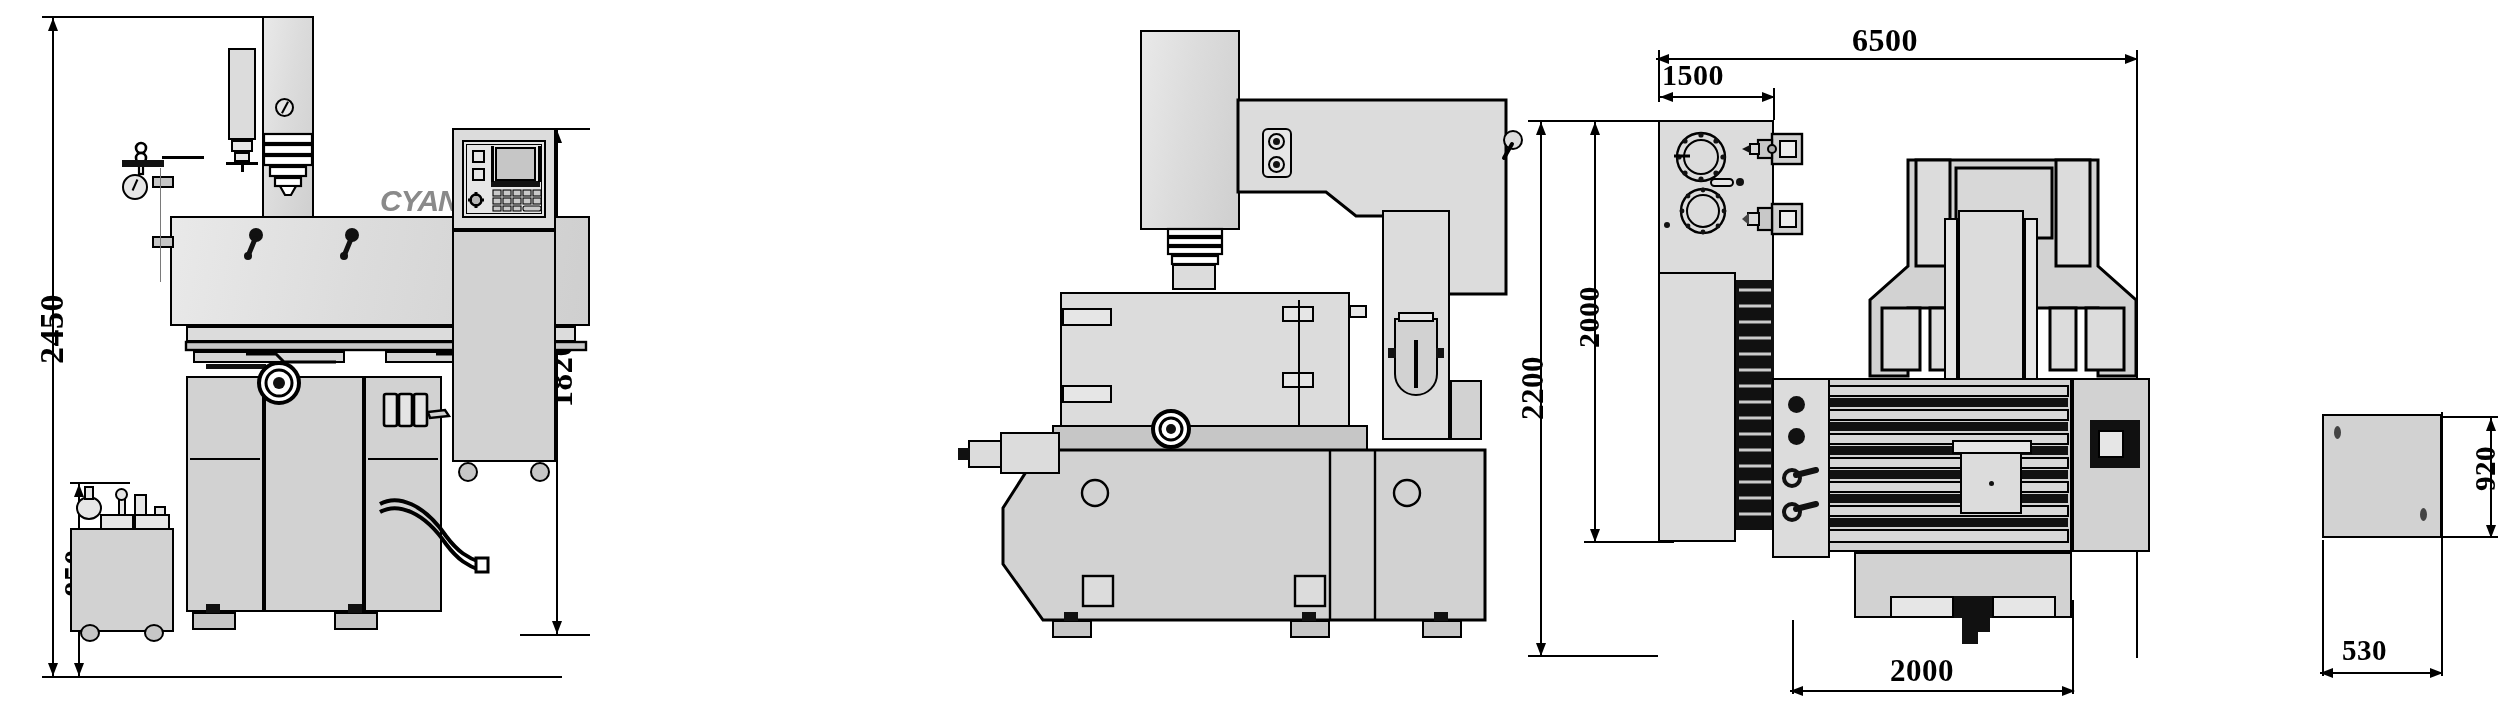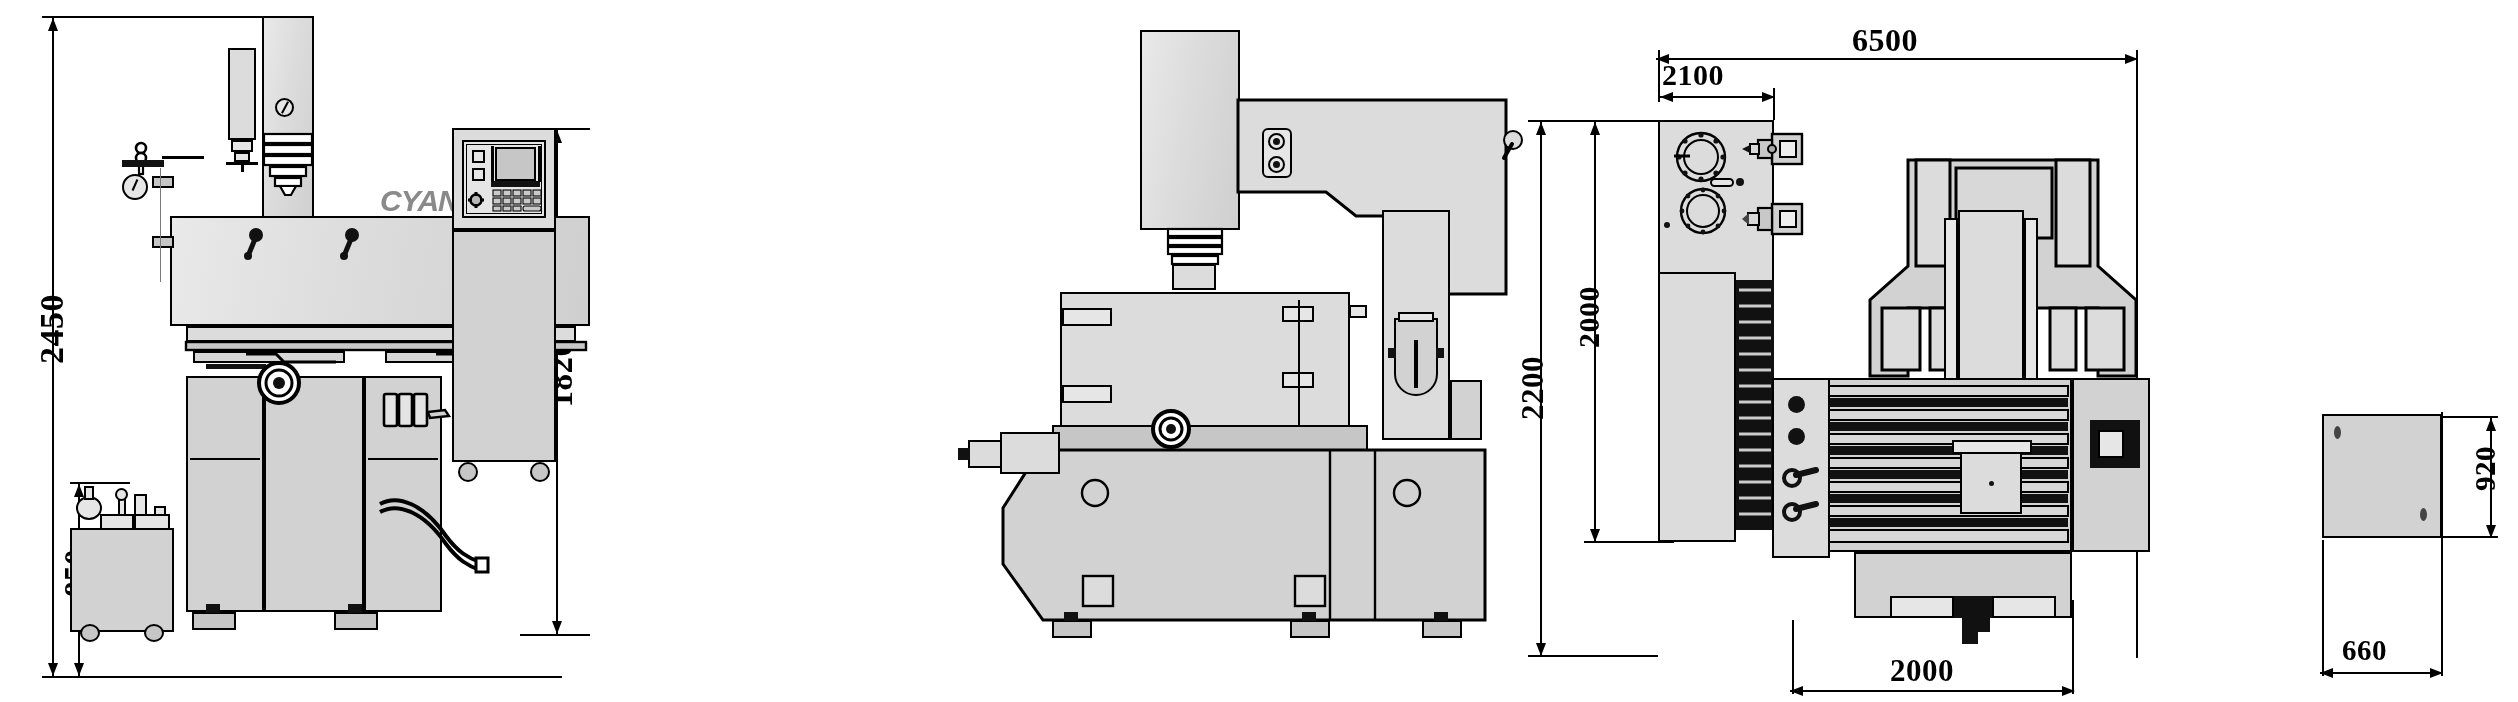--- a/index.html
+++ b/index.html
@@ -335,21 +335,21 @@
     <div class="arrowL" style="left:1656px;top:54px;"></div>
     <div class="arrowR" style="left:2125px;top:54px;"></div>
     <div class="ln vl" style="left:1658px;top:50px;height:52px;"></div>
     <div class="ln vl" style="left:2136px;top:50px;height:608px;"></div>
     <div class="dimtxt" style="left:1852px;top:22px;font-size:32px;">6500</div>
 
     <div class="ln hl" style="left:1660px;top:96px;width:114px;"></div>
     <div class="arrowL" style="left:1660px;top:92px;"></div>
     <div class="arrowR" style="left:1762px;top:92px;"></div>
     <div class="ln vl" style="left:1773px;top:88px;height:32px;"></div>
-    <div class="dimtxt" style="left:1662px;top:58px;font-size:30px;">2100</div>
+    <div class="dimtxt" style="left:1662px;top:58px;font-size:30px;">1500</div>
 
     <div class="ln vl" style="left:1540px;top:122px;height:534px;"></div>
     <div class="arrowU" style="left:1536px;top:122px;"></div>
     <div class="arrowD" style="left:1536px;top:643px;"></div>
     <div class="ln hl" style="left:1528px;top:120px;width:130px;"></div>
     <div class="ln hl" style="left:1528px;top:655px;width:130px;"></div>
     <div class="dimtxt v" style="left:1478px;top:370px;font-size:31px;transform:rotate(-90deg);width:110px;text-align:center;">2200</div>
 
     <div class="ln vl" style="left:1594px;top:122px;height:420px;"></div>
     <div class="arrowU" style="left:1590px;top:122px;"></div>
@@ -369,21 +369,21 @@
     <div class="arrowD" style="left:2486px;top:525px;"></div>
     <div class="ln hl" style="left:2440px;top:416px;width:58px;"></div>
     <div class="ln hl" style="left:2440px;top:536px;width:58px;"></div>
     <div class="dimtxt v" style="left:2440px;top:452px;font-size:29px;transform:rotate(-90deg);width:90px;text-align:center;">920</div>
 
     <div class="ln hl" style="left:2320px;top:672px;width:122px;"></div>
     <div class="arrowL" style="left:2320px;top:668px;"></div>
     <div class="arrowR" style="left:2430px;top:668px;"></div>
     <div class="ln vl" style="left:2322px;top:540px;height:136px;"></div>
     <div class="ln vl" style="left:2441px;top:412px;height:264px;"></div>
-    <div class="dimtxt" style="left:2342px;top:634px;font-size:29px;">660</div>
+    <div class="dimtxt" style="left:2342px;top:634px;font-size:29px;">530</div>
 
     <div class="pt g2" style="left:1658px;top:120px;width:116px;height:232px;"></div>
 
     <div style="position:absolute;left:1674px;top:130px;">
       <svg width="54" height="54" viewBox="0 0 54 54">
         <circle cx="27" cy="27" r="24" fill="none" stroke="#000" stroke-width="2.4"></circle>
         <circle cx="27" cy="27" r="17" fill="#dcdcdc" stroke="#000" stroke-width="2"></circle>
         <g fill="#111">
           <circle cx="27" cy="5" r="2.6"></circle>
             <circle cx="42" cy="11" r="2.6"></circle>

